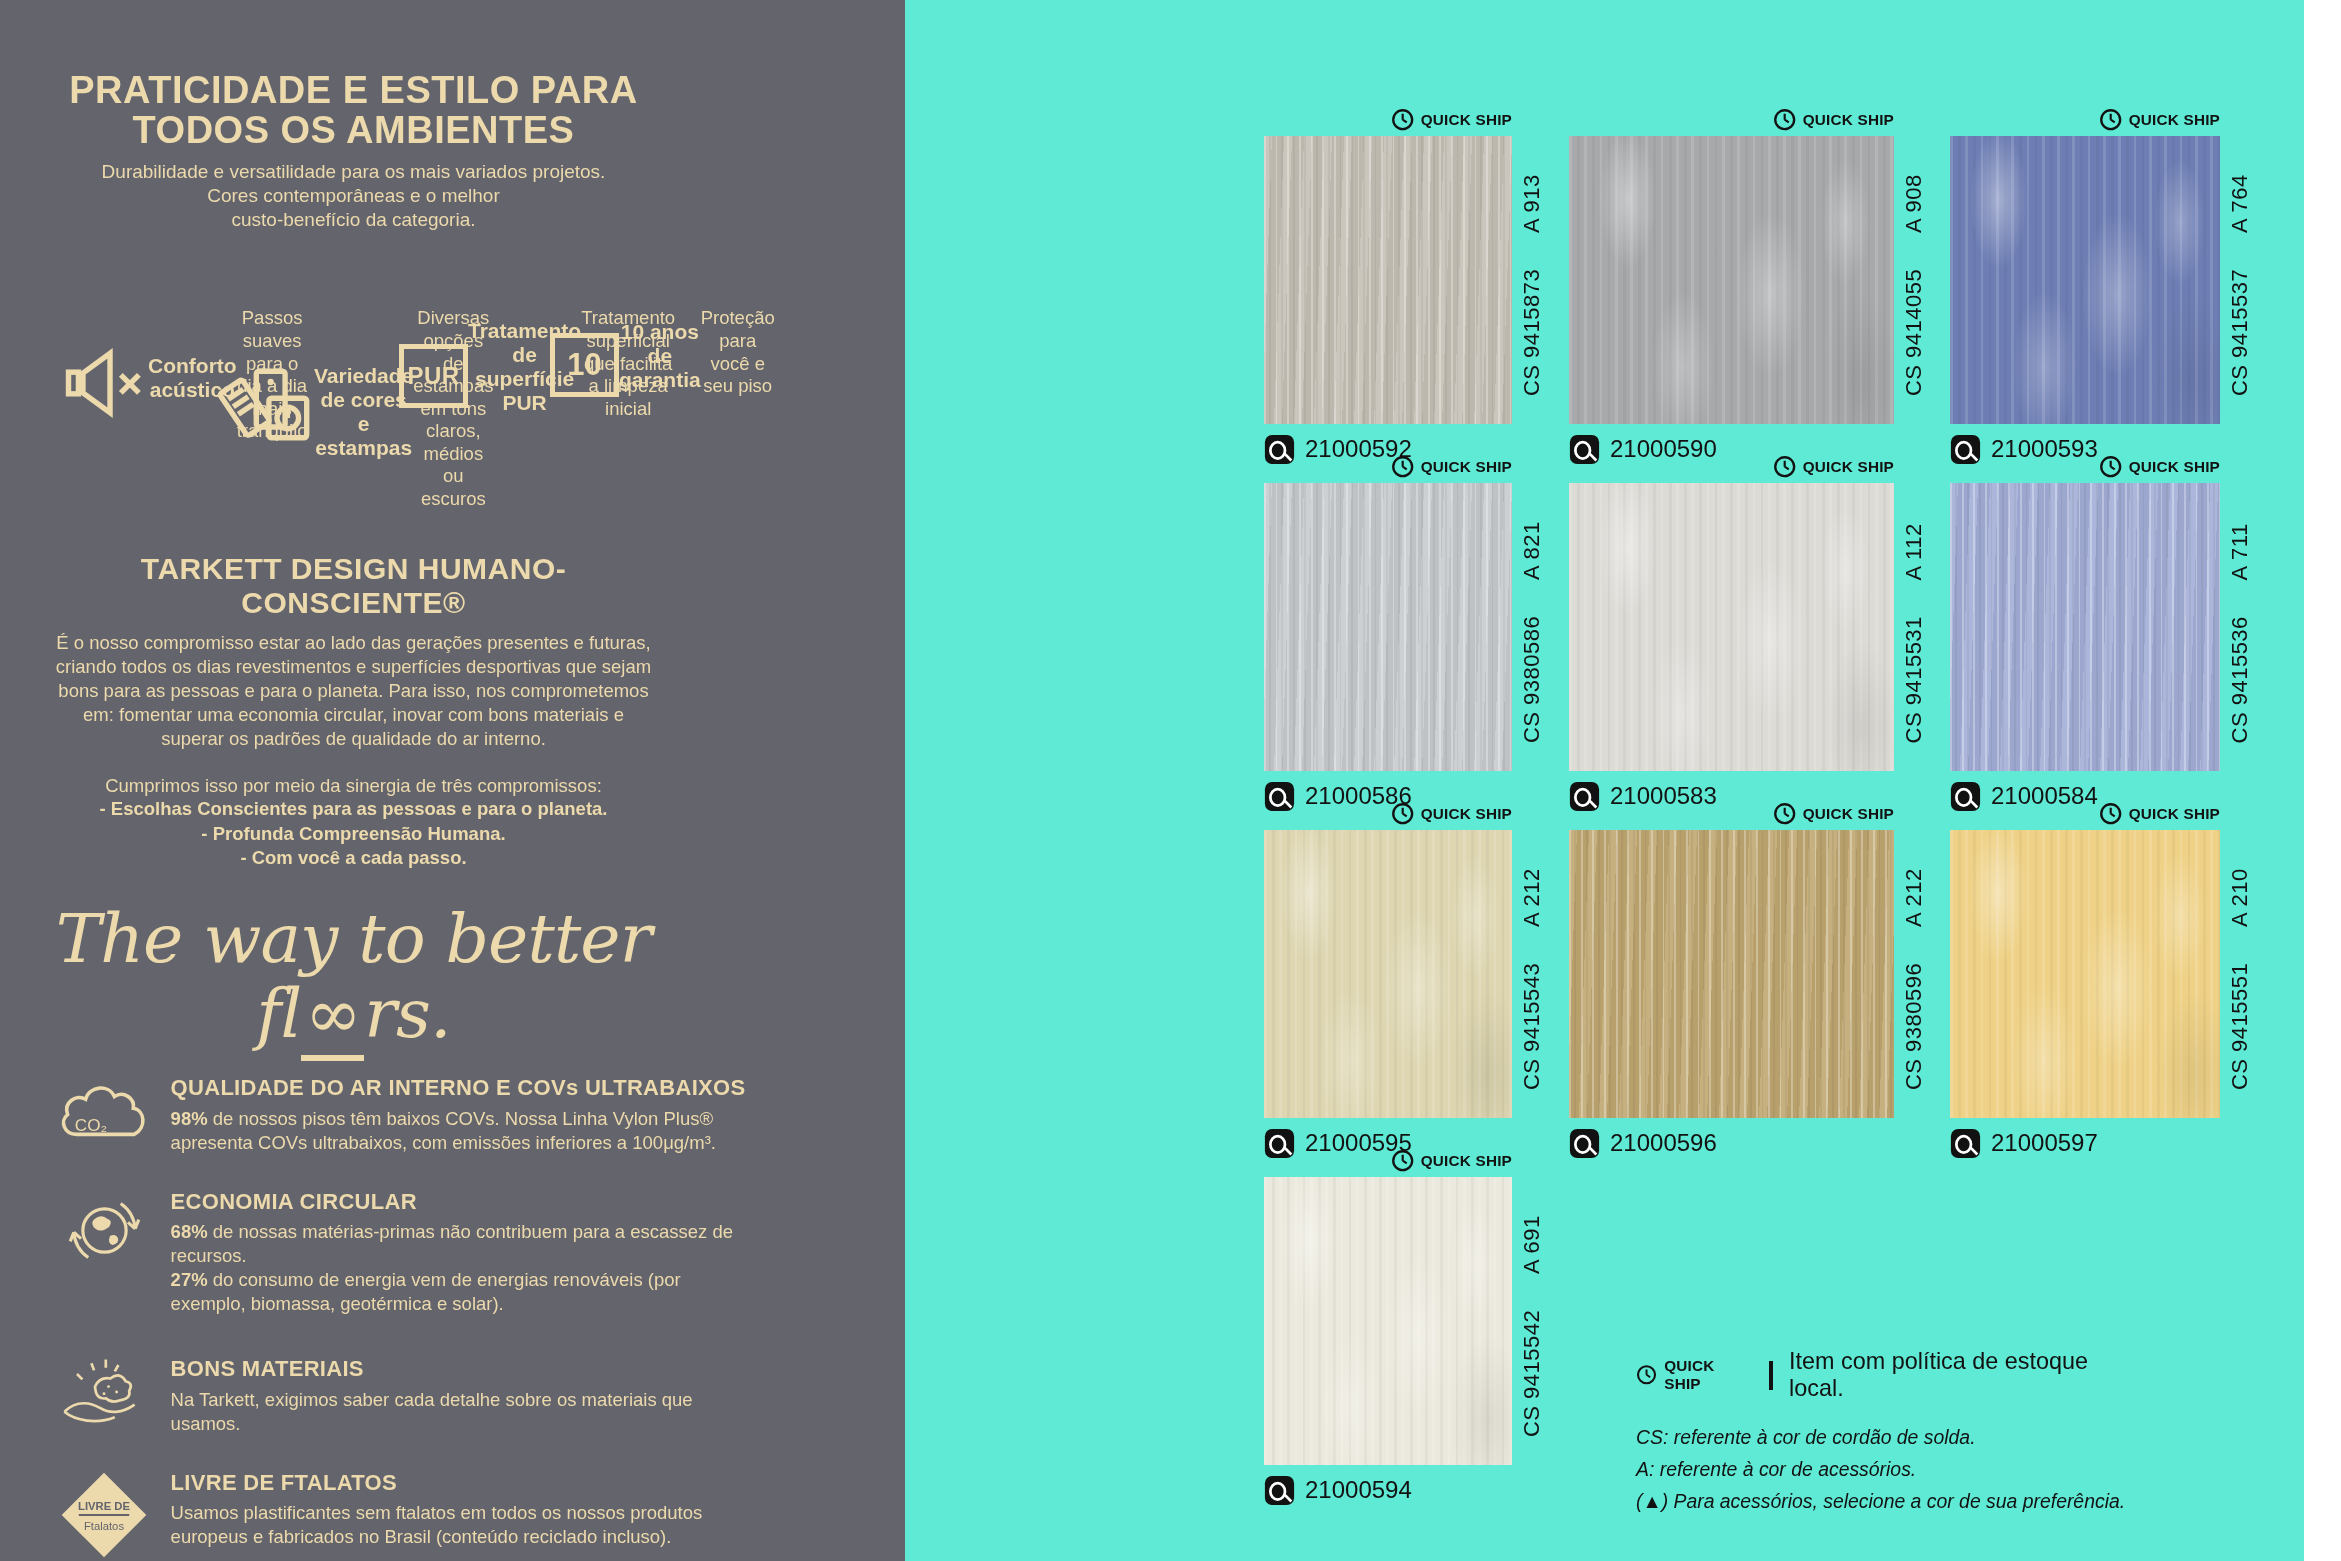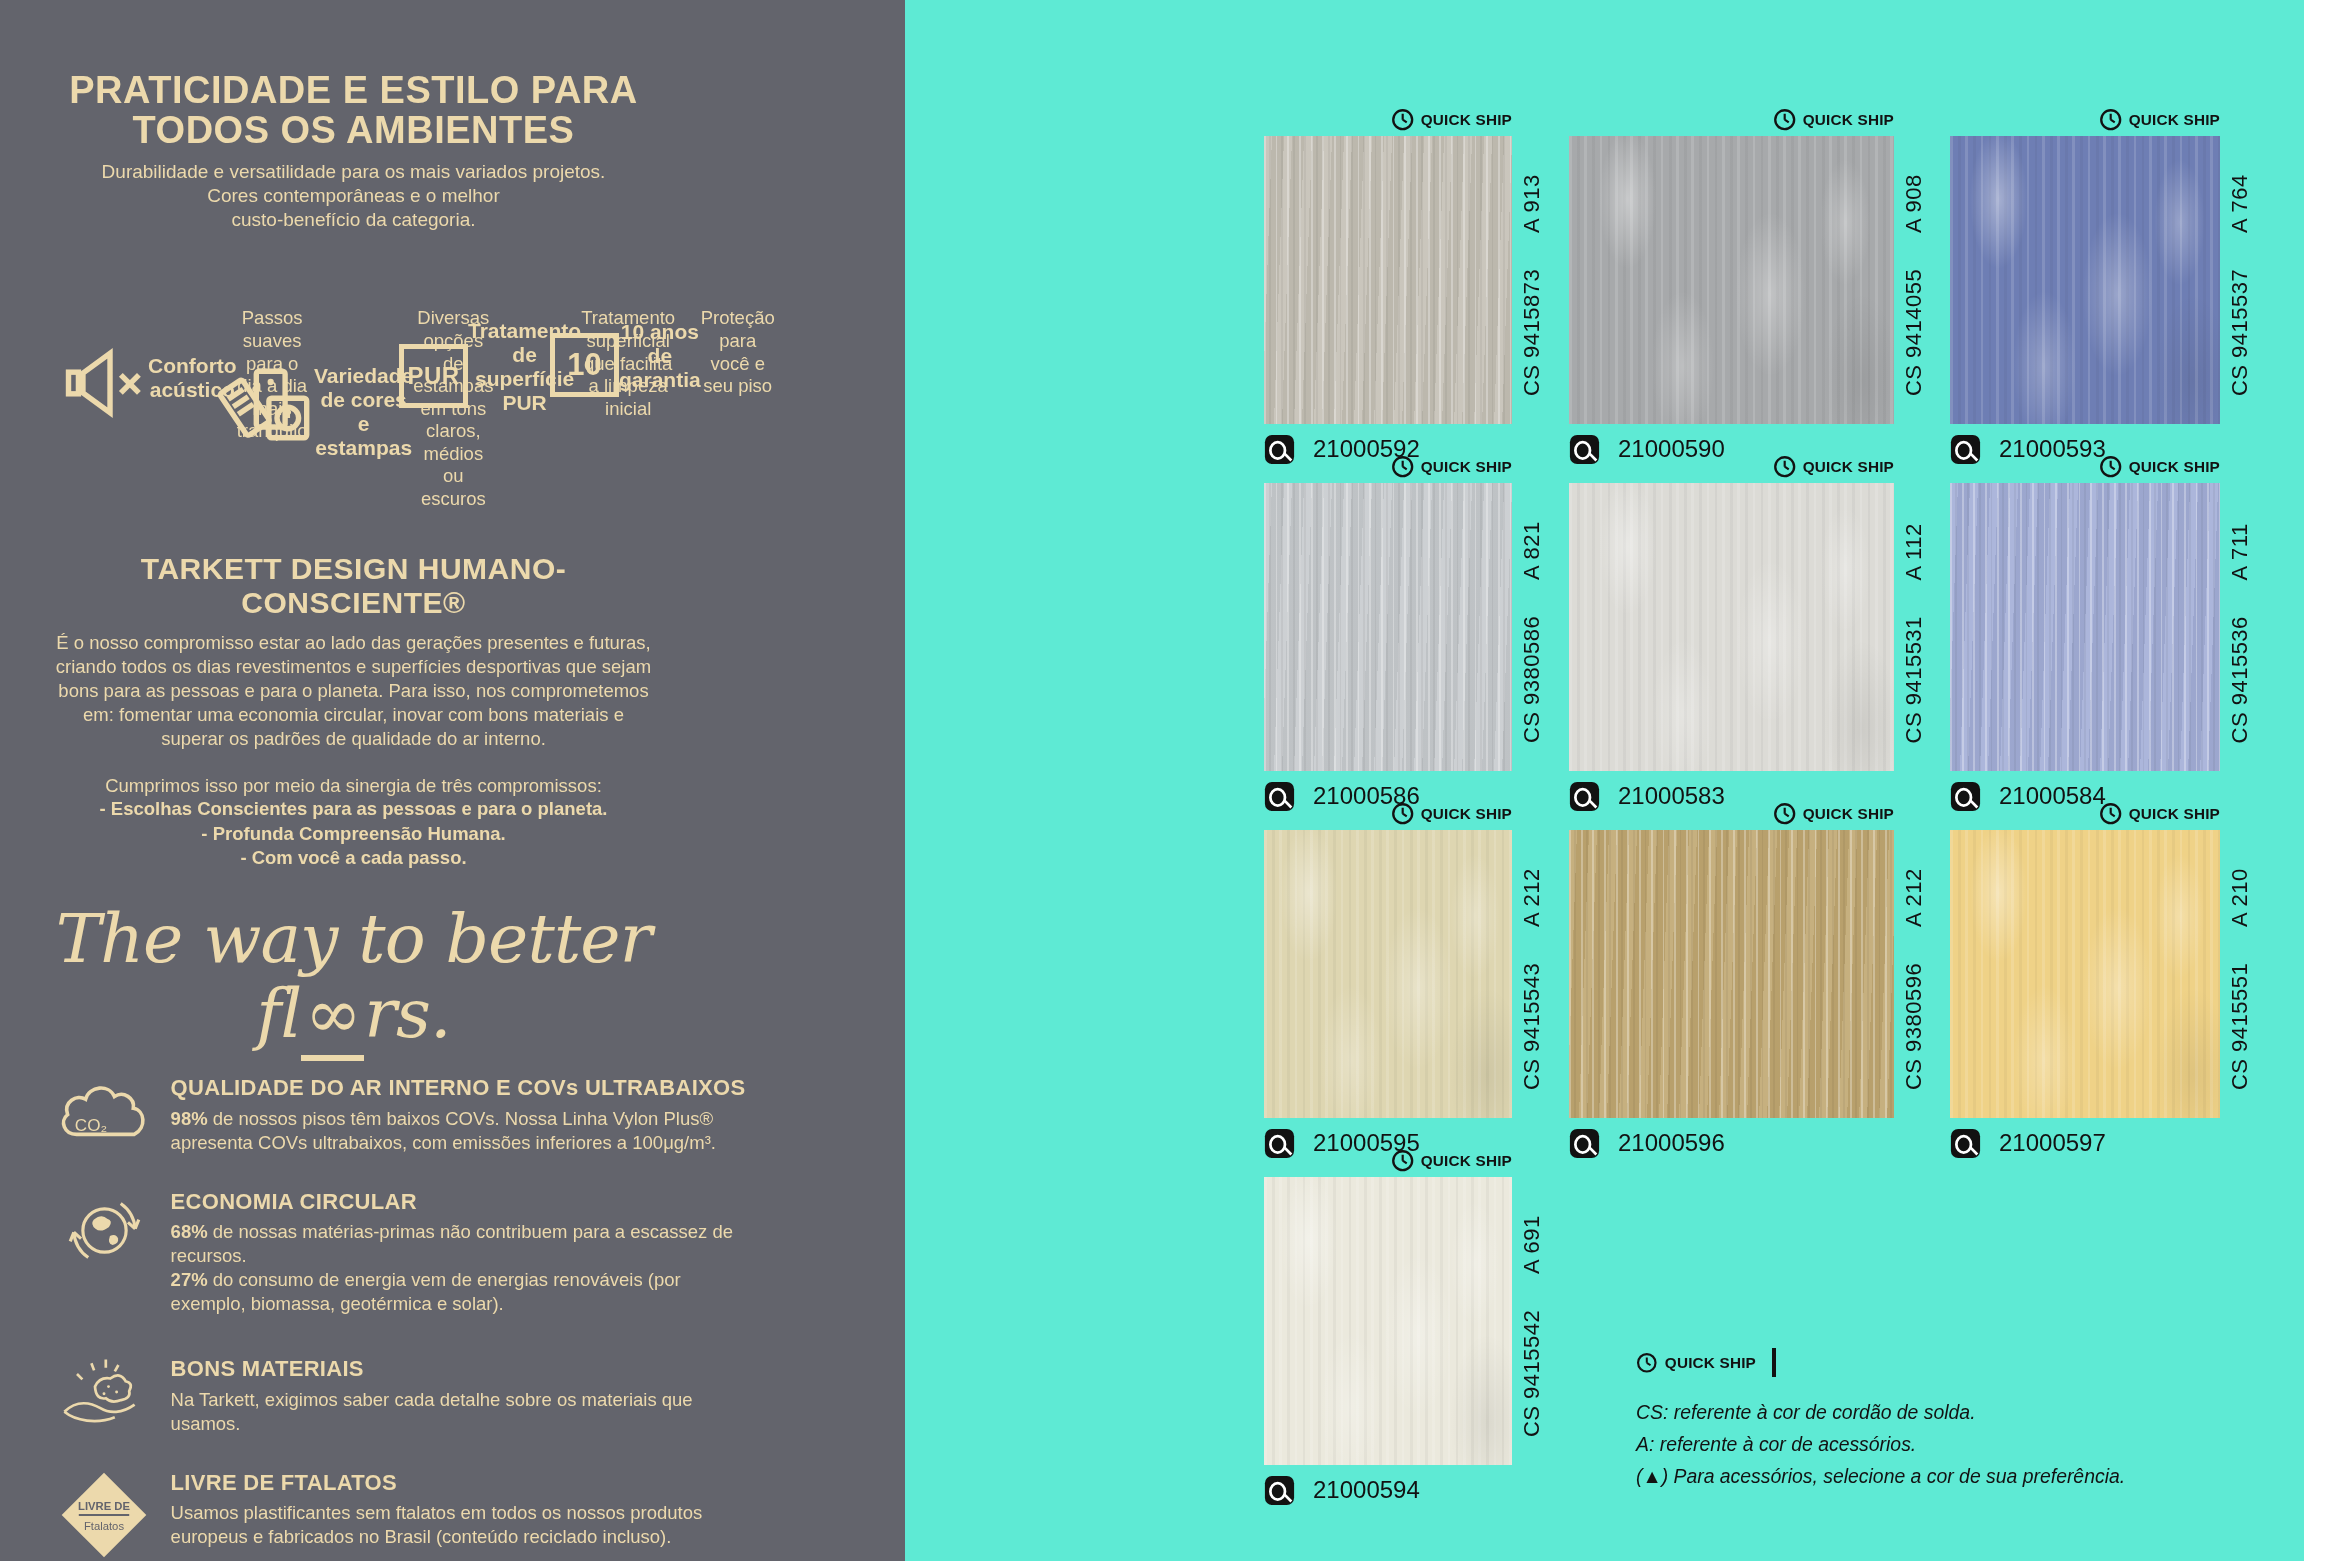--- a/index.html
+++ b/index.html
@@ -61,21 +61,21 @@
      radial-gradient(36px 90px at 85% 30%, rgba(255,255,255,.28), transparent 70%),
      radial-gradient(45px 108px at 35% 80%, rgba(255,255,255,.26), transparent 70%),
      radial-gradient(54px 126px at 90% 85%, rgba(0,0,0,.07), transparent 70%),
      repeating-linear-gradient(90deg, rgba(255,255,255,.14) 0 2.7px, rgba(255,255,255,0) 2.7px 8px, rgba(0,0,0,.04) 8px 10.8px, rgba(255,255,255,0) 10.8px 15.3px);}
   .vlabel{position:absolute;bottom:59px;writing-mode:vertical-rl;transform:rotate(180deg);
           font-size:22px;color:#121212;letter-spacing:0.5px;white-space:nowrap;}
   .c1 .vlabel{left:255px;}
   .c2 .vlabel{left:332px;}
   .c3 .vlabel{left:277px;}
   .vlabel .a-code{margin-inline-start:36px;}
-  .code-row{display:flex;align-items:center;gap:18px;margin-top:10px;font-size:24px;color:#121212;}
+  .code-row{display:flex;align-items:center;gap:10px;margin-top:10px;font-size:24px;color:#121212;}
   
   .legend{position:absolute;left:1636px;top:1348px;color:#121212;width:504px;}
   .legend-line1{display:flex;align-items:center;gap:7.2px;}
   .legend-qs{font-size:15.3px;font-weight:800;letter-spacing:0.2px;}
   .legend-sep{width:3.6px;height:29px;background:#121212;margin:0 9px;}
   .legend-text1{font-size:23.4px;}
   .legend-small{margin-top:20px;font-size:19.4px;line-height:1.55;}
   .legend-small div{margin-top:1.8px;font-style:italic;}
   svg{display:block;}
 </style>
@@ -429,20 +429,21 @@
   </div>
 
   <div class="legend">
     <div class="legend-line1">
       <svg width="21.6" height="21.6" viewBox="0 0 26 26" fill="none" stroke="#121212" stroke-width="2.6">
           <circle cx="13" cy="13" r="10.5"></circle>
           <path d="M13,13 V6.5 M13,13 l4.5,3" stroke-width="2.4"></path>
         </svg>
       <span class="legend-qs">QUICK SHIP</span>
       <span class="legend-sep"></span>
+      <span class="legend-text1">Item com política de estoque local.</span>
     </div>
     <div class="legend-small">
       <div>CS: referente à cor de cordão de solda.</div>
       <div>A: referente à cor de acessórios.</div>
       <div>(▲) Para acessórios, selecione a cor de sua preferência.</div>
     </div>
   </div>
 
 </div>
 

